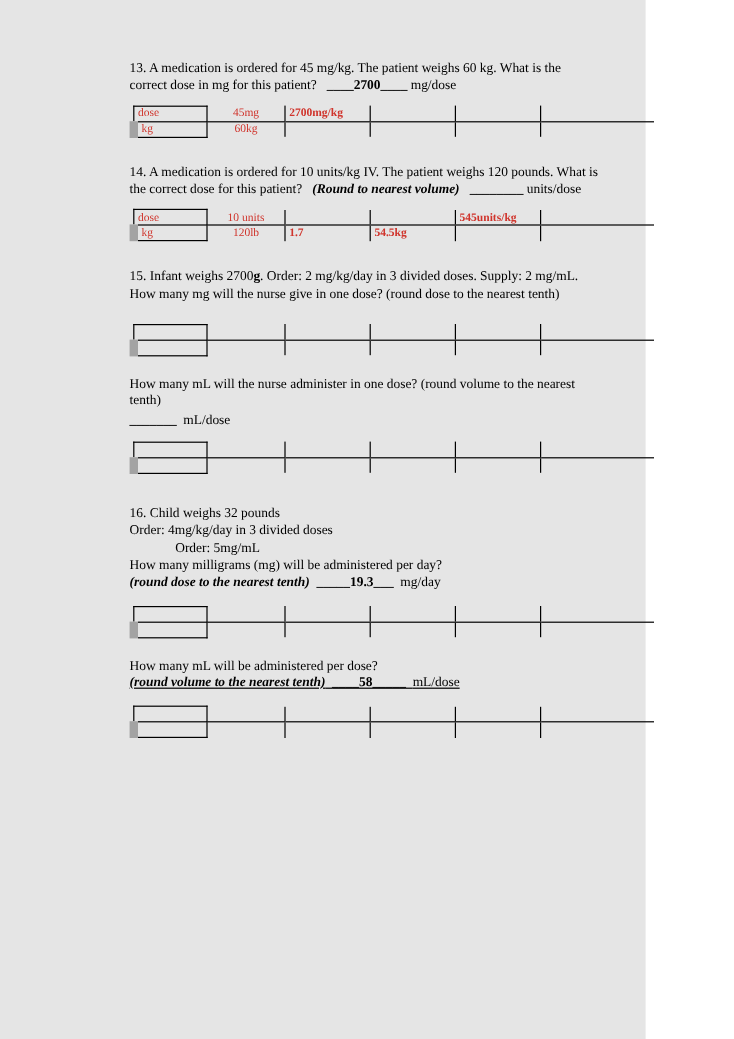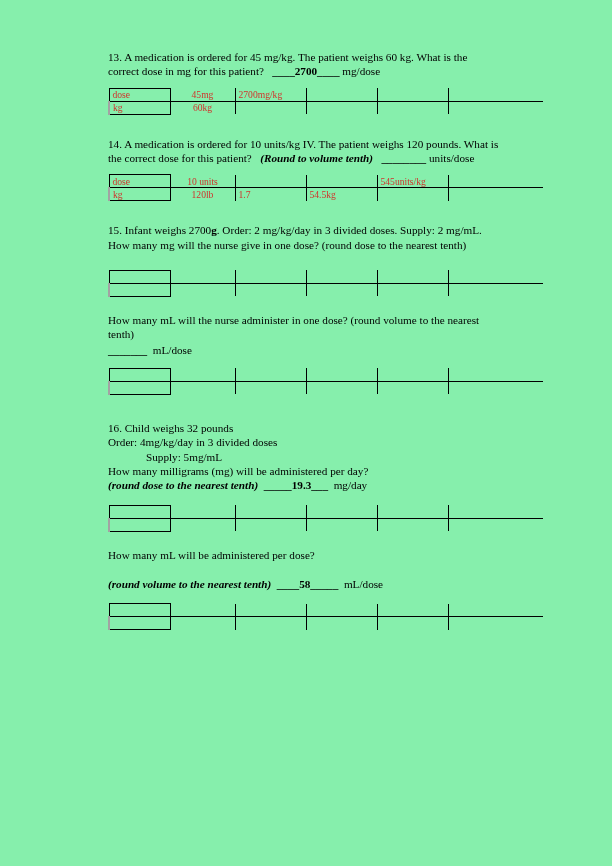--- a/index.html
+++ b/index.html
@@ -11,23 +11,23 @@
     width: 612px;
     height: 866px;
     font-family: "Liberation Serif", serif;
     color: #000000;
     position: relative;
     overflow: hidden;
   }
   .page {
     position: absolute;
     left: 0; top: 0;
-    width: 612px;
+    width: 538px;
     height: 866px;
-    background: #86efac;
+    background: #e5e5e5;
   }
   .content {
     position: absolute;
     left: 108px;
     top: 50px;
     width: 392px;
   }
   .q {
     font-size: 11.2px;
     line-height: 1.28;
@@ -67,23 +67,23 @@
   .da .c2 { width: 58px; text-align: center; }
   .da .c3 { width: 64px; }
   .da .c4 { width: 64px; }
   .da .c5 { width: 64px; margin-top: 40px; }
   .da .c6 { width: 88px; }
 
   
   .da tr.r1 td { border-bottom: 1px solid #000; }
   .da tr.r1 td.c1 { border: 1px solid #000; }
   .da tr.r2 td { border-bottom: none; }
-  .da tr.r2 td.c1 { border-left: 2px solid #a3a3a3; border-right: 1px solid #000; border-bottom: 1px solid #000; border-top: none; }
+  .da tr.r2 td.c1 { border-left: 7px solid #a3a3a3; border-right: 1px solid #000; border-bottom: 1px solid #000; border-top: none; }
   .da td.sep { border-left: 1px solid #000; }
-  .da tr.r1 td.sep, .da tr.r2 td.sep { border-left: 1px solid #000; }
+  .da tr.r1 td.sep, .da tr.r2 td.sep { border-left: 1px solid #000; font-weight: bold; }
   
   .da tr.r2 td:not(.c1) { border-bottom: none; }
   .gap-md { height: 16px; }
   .gap-lg { height: 22px; }
   .gap-xl { height: 26px; }
 </style>
 </head>
 <body>
 
 <div class="page">
@@ -115,21 +115,21 @@
           <td class="c6 sep"></td>
         </tr>
       </tbody>
         </table>
     </div>
 
     <div class="gap-lg"></div>
 
     <p class="q">
       <span>14. A medication is ordered for 10 units/kg IV. The patient weighs 120 pounds. What is the correct dose for this patient?</span>
-      &nbsp;&nbsp;<span class="bolditalic">(Round to volume tenth)</span>
+      &nbsp;&nbsp;<span class="bolditalic">(Round to nearest volume)</span>
       &nbsp;&nbsp;<span class="blank">________</span>
       <span>units/dose</span>
     </p>
 
     <div class="da-wrap">
       <table class="da">
         <tbody>
             <tr class="r1">
           <td class="c1">dose</td>
           <td class="c2">10 units</td>
@@ -209,21 +209,21 @@
           <td class="c6 sep"></td>
         </tr>
       </tbody>
         </table>
     </div>
 
     <div class="gap-xl"></div>
 
     <p class="q">16. Child weighs 32 pounds</p>
     <p class="q">Order: 4mg/kg/day in 3 divided doses</p>
-    <p class="q" style="padding-left:38px;">Supply: 5mg/mL</p>
+    <p class="q" style="padding-left:38px;">Order: 5mg/mL</p>
     <p class="q">How many milligrams (mg) will be administered per day?</p>
     <p class="q">
       <span class="bolditalic">(round dose to the nearest tenth)</span>
       &nbsp;<span class="blank">_____19.3___</span>
       &nbsp;<span>mg/day</span>
     </p>
 
     <div class="da-wrap" style="margin-top:12px;">
       <table class="da">
         <tbody>
@@ -243,21 +243,21 @@
           <td class="c5 sep"></td>
           <td class="c6 sep"></td>
         </tr>
       </tbody>
         </table>
     </div>
 
     <div class="gap-md"></div>
 
     <p class="q">How many mL will be administered per dose?</p>
-    <p class="q" style="margin-top:15px;">
+    <p class="q" style="margin-top:0;text-decoration:underline;">
       <span class="bolditalic">(round volume to the nearest tenth)</span>
       &nbsp;<span class="blank">____58_____</span>
       &nbsp;<span>mL/dose</span>
     </p>
 
     <div class="da-wrap" style="margin-top:12px;">
       <table class="da">
         <tbody>
             <tr class="r1">
           <td class="c1"></td>

